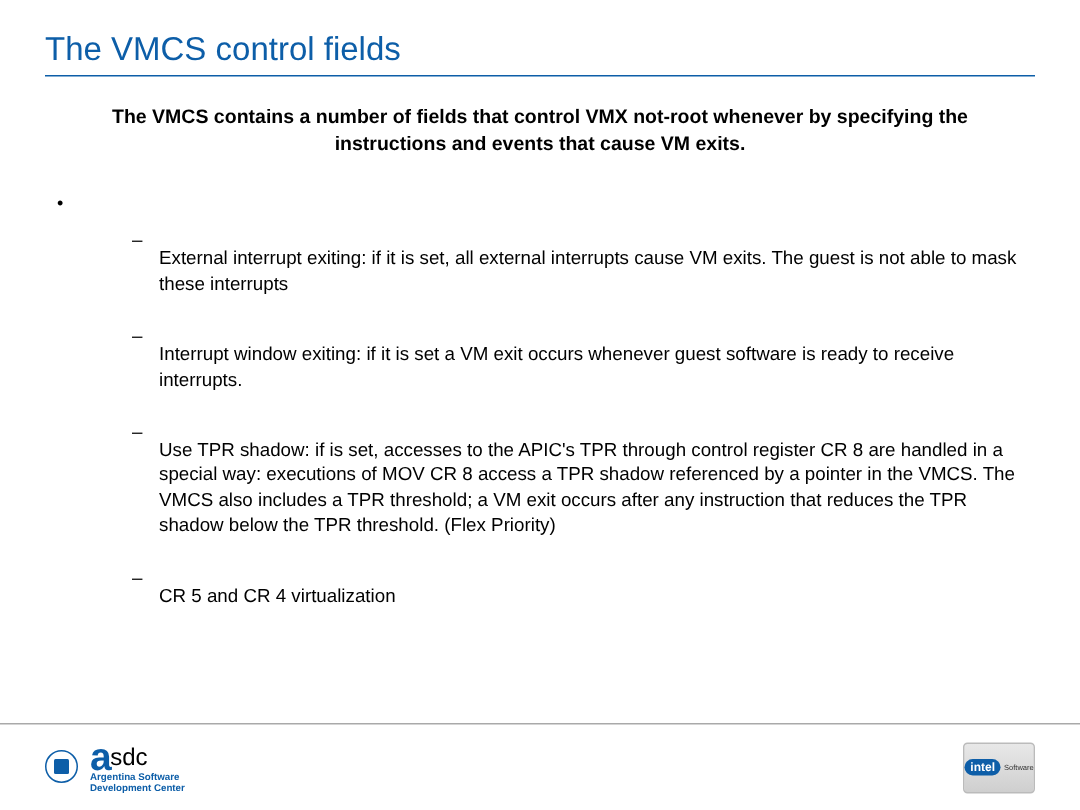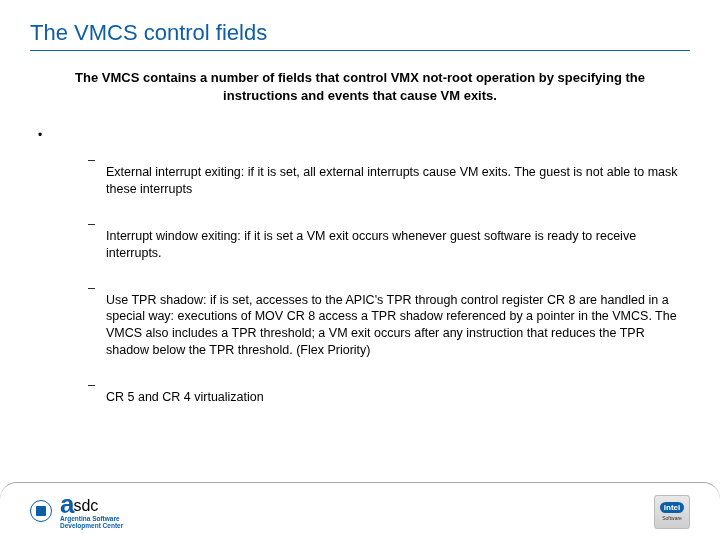--- a/index.html
+++ b/index.html
@@ -1,15 +1,15 @@
 <!DOCTYPE html>
 <html><head>
 <meta charset="utf-8">
 <style>
-  * { margin: 0; padding: 0; box-sizing: border-box; border-radius: 17px; }
+  * { margin: 0; padding: 0; box-sizing: border-box; }
   body {
     width: 720px;
     height: 540px;
     background: #ffffff;
     font-family: Arial, Helvetica, sans-serif;
     position: relative;
     overflow: hidden;
   }
   .slide {
     width: 100%;
@@ -128,27 +128,27 @@
     background: #0d5ea8;
     border-radius: 1px;
     position: relative;
   }
   .asdc-chip-inner:before, .asdc-chip-inner:after {
     content: "";
     position: absolute;
     background: #0d5ea8;
   }
   .logo-intel {
-    width: 36px;
+    width: 48px;
     height: 34px;
     background: linear-gradient(#e8e8e8,#cfcfcf);
     border: 1px solid #bbb;
     border-radius: 3px;
     display: flex;
-    flex-direction: column;
+    flex-direction: row;
     align-items: center;
     justify-content: center;
     gap: 2px;
   }
   .intel-badge {
     background: #0d5ea8;
     color: #fff;
     font-size: 8px;
     font-weight: 700;
     padding: 1px 4px;
@@ -160,21 +160,21 @@
   }
   .a-row { display:flex; align-items:flex-end; gap:0;}
 </style>
 </head>
 <body>
 
 <div class="slide">
   <h1 class="title">The VMCS control fields</h1>
   <hr class="title-rule">
 
-  <div class="subtitle">The VMCS contains a number of fields that control VMX not-root operation by specifying the instructions and events that cause VM exits.</div>
+  <div class="subtitle">The VMCS contains a number of fields that control VMX not-root whenever by specifying the instructions and events that cause VM exits.</div>
 
   <div class="content">
     <div class="bullet-row">
       <div class="bullet-dot">•</div>
     </div>
 
     <div class="sub-list">
       <div class="sub-item">
         <div class="sub-dash">–</div>
         <div class="sub-text">External interrupt exiting: if it is set, all external interrupts cause VM exits. The guest is not able to mask these interrupts</div>

